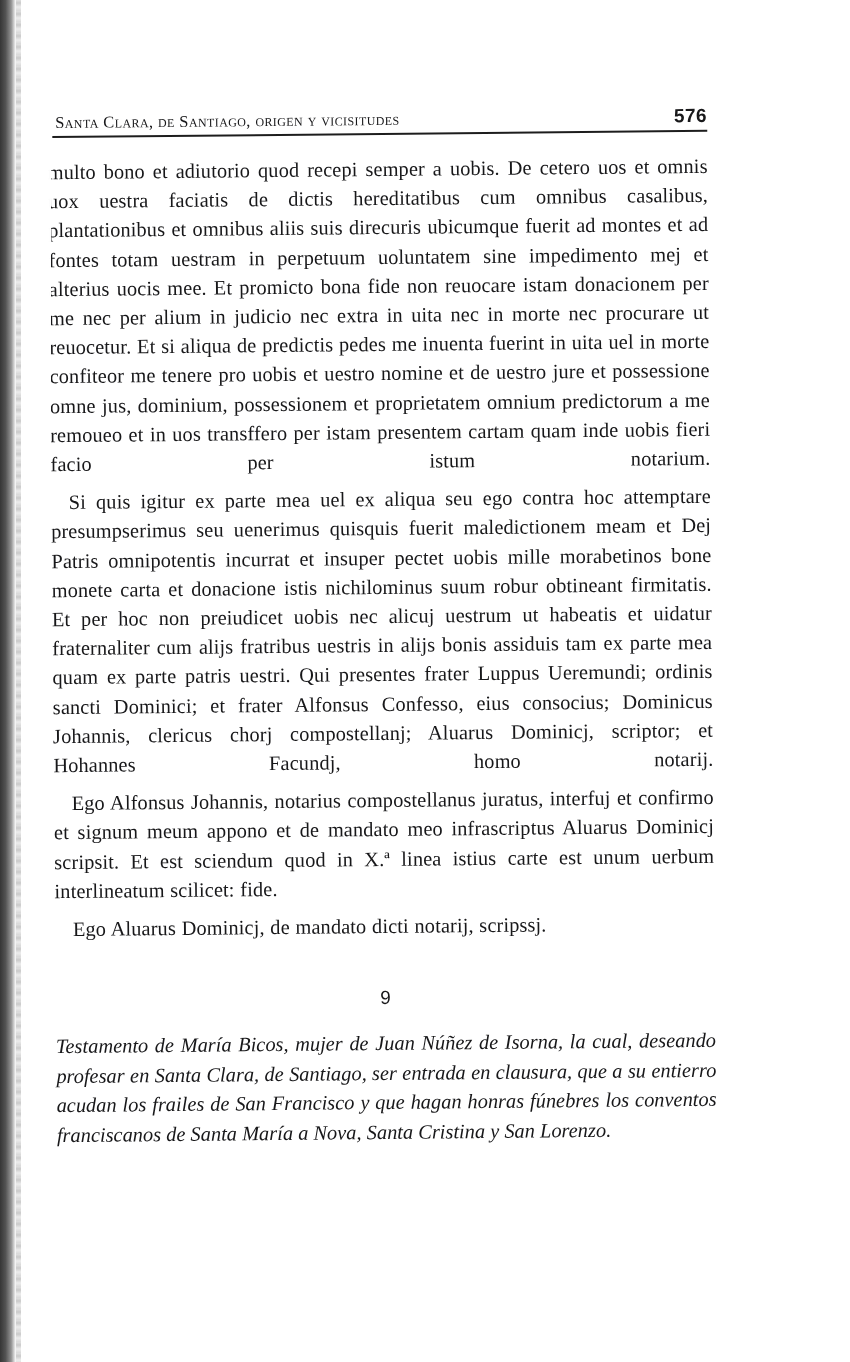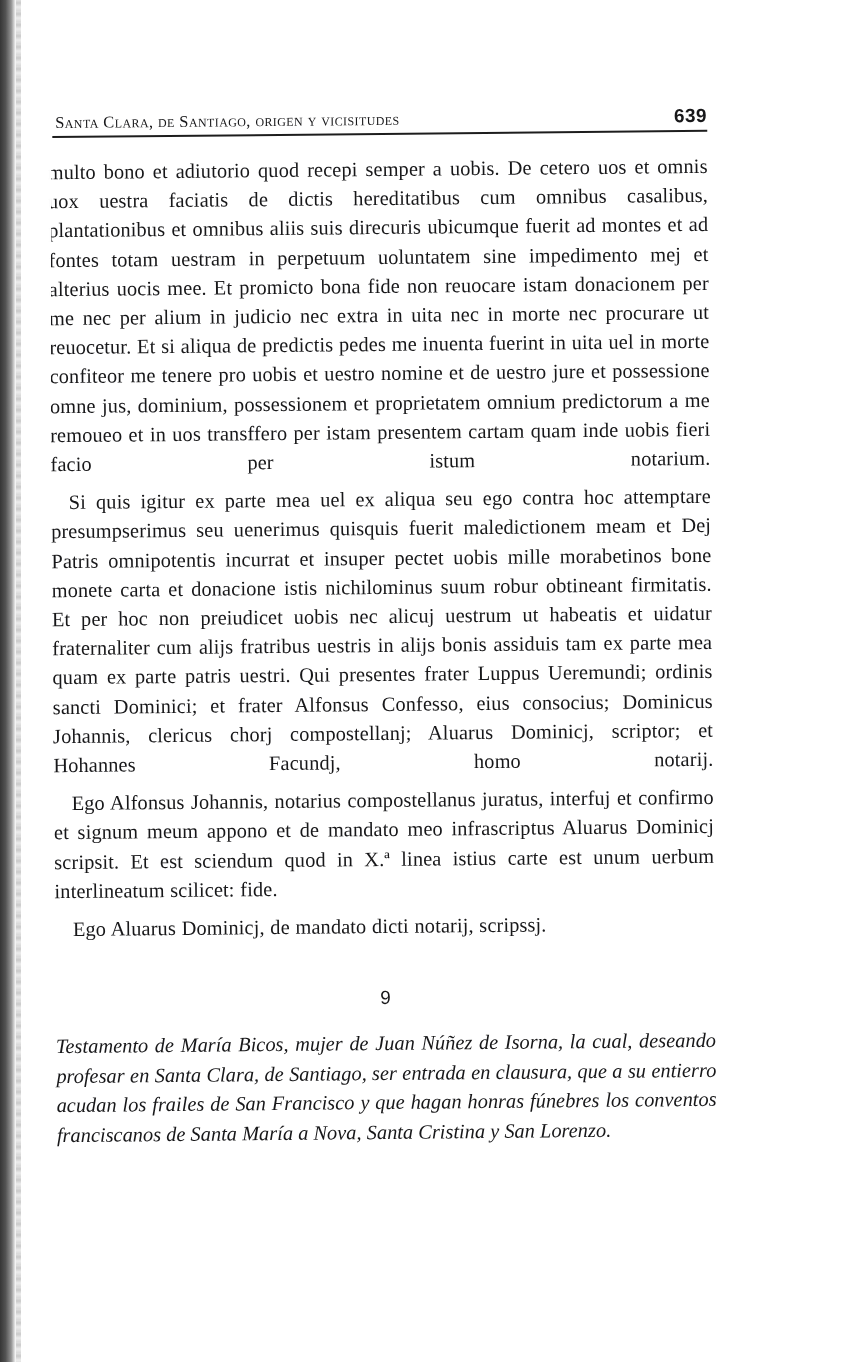--- a/index.html
+++ b/index.html
@@ -134,21 +134,21 @@
 </head>
 <body>
 
 <div class="page-edge"></div>
 <div class="page-edge2"></div>
 
 <div class="sheet skew">
 
   <div class="runhead">
     <div class="runhead-title">Santa Clara, de Santiago, origen y vicisitudes</div>
-    <div class="runhead-folio">639</div>
+    <div class="runhead-folio">576</div>
   </div>
   <div class="rule"></div>
 
   <div class="body">
 
     <p class="just">multo bono et adiutorio quod recepi semper a uobis. De cetero uos et omnis uox uestra faciatis de dictis hereditatibus cum omnibus casalibus, plantationibus et omnibus aliis suis direcuris ubicumque fuerit ad montes et ad fontes totam uestram in perpetuum uoluntatem sine impedimento mej et alterius uocis mee. Et promicto bona fide non reuocare istam donacionem per me nec per alium in judicio nec extra in uita nec in morte nec procurare ut reuocetur. Et si aliqua de predictis pedes me inuenta fuerint in uita uel in morte confiteor me tenere pro uobis et uestro nomine et de uestro jure et possessione omne jus, dominium, possessionem et proprietatem omnium predictorum a me remoueo et in uos transffero per istam presentem cartam quam inde uobis fieri facio per istum notarium.</p>
 
     <p class="just indent gap-above">Si quis igitur ex parte mea uel ex aliqua seu ego contra hoc attemptare presumpserimus seu uenerimus quisquis fuerit maledictionem meam et Dej Patris omnipotentis incurrat et insuper pectet uobis mille morabetinos bone monete carta et donacione istis nichilominus suum robur obtineant firmitatis. Et per hoc non preiudicet uobis nec alicuj uestrum ut habeatis et uidatur fraternaliter cum alijs fratribus uestris in alijs bonis assiduis tam ex parte mea quam ex parte patris uestri. Qui presentes frater Luppus Ueremundi; ordinis sancti Dominici; et frater Alfonsus Confesso, eius consocius; Dominicus Johannis, clericus chorj compostellanj; Aluarus Dominicj, scriptor; et Hohannes Facundj, homo notarij.</p>
 
     <p class="just indent gap-above last">Ego Alfonsus Johannis, notarius compostellanus juratus, interfuj et confirmo et signum meum appono et de mandato meo infrascriptus Aluarus Dominicj scripsit. Et est sciendum quod in X.ª linea istius carte est unum uerbum interlineatum scilicet: fide.</p>

